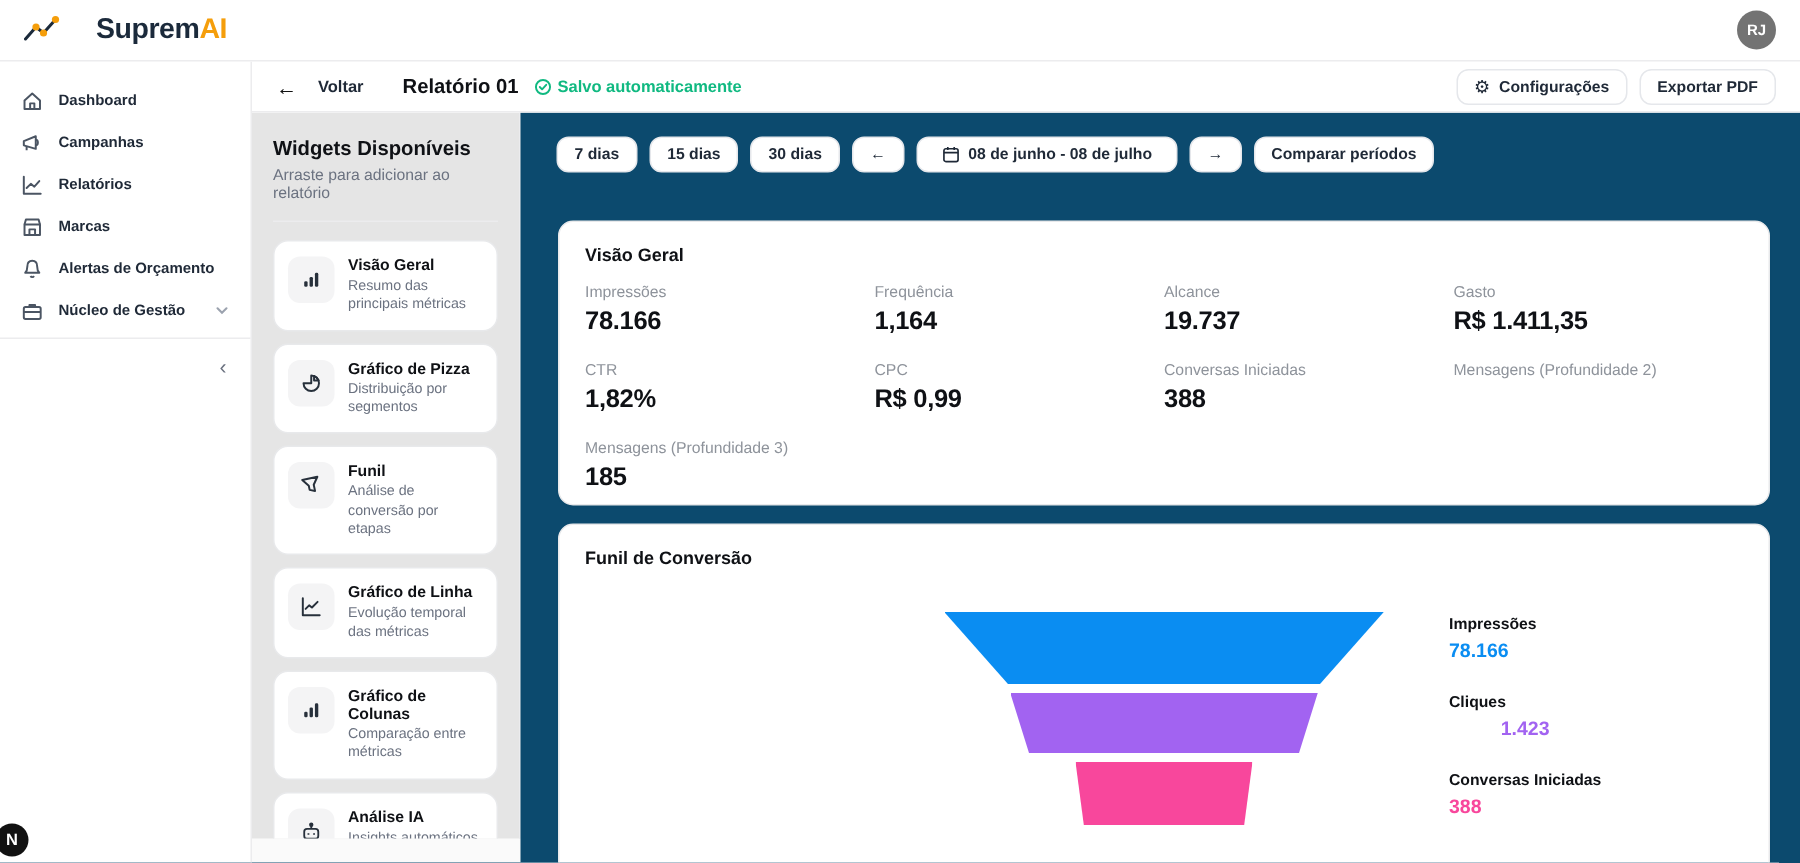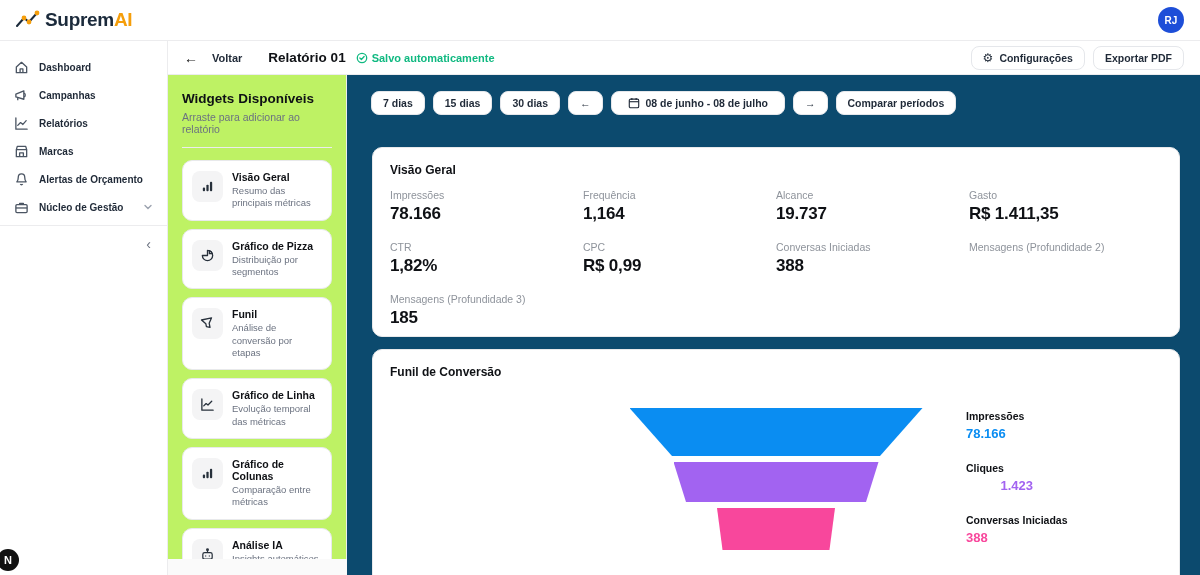--- a/index.html
+++ b/index.html
@@ -6,24 +6,24 @@
   html,body { width:1200px; height:575px; }
   body {
     position:relative; overflow:hidden; background:#fafafa;
     font-family:"Liberation Sans","DejaVu Sans",sans-serif; color:#111827;
   }
   svg { display:block; }
 
   
   .topbar { position:absolute; left:0; top:0; width:1200px; height:41px; background:#fff;
             border-bottom:1px solid #ececee; display:flex; align-items:center; padding:0 16px; z-index:10; }
-  .logo { display:flex; align-items:center; gap:5px; cursor:pointer; }
+  .logo { display:flex; align-items:center; gap:24px; cursor:pointer; }
   .logo-text { font-size:19px; font-weight:700; letter-spacing:-0.3px; color:#1b2a3b; }
   .logo-text .accent { color:#f59e0b; }
-  .avatar { margin-left:auto; width:26px; height:26px; border-radius:50%; background:#1d4ed8;
+  .avatar { margin-left:auto; width:26px; height:26px; border-radius:50%; background:#737373;
             color:#fff; font-size:10px; font-weight:700; display:flex; align-items:center; justify-content:center; }
 
   
   .sidebar { position:absolute; left:0; top:41px; width:168px; bottom:0; background:#fff;
              border-right:1px solid #ececee; padding-top:16px; }
   .side-item { display:flex; align-items:center; gap:10px; padding:0 14px; height:20px; margin-bottom:8px;
                font-size:10px; font-weight:600; color:#1f2937; cursor:pointer; }
   .side-item .ic { color:#4b5563; width:15px; height:15px; flex:0 0 15px; }
   .side-item .chev { margin-left:auto; color:#9ca3af; }
   .side-divider { border-top:1px solid #ececee; margin:8px 0 10px; }
@@ -36,21 +36,21 @@
   .back-arrow { font-size:14px; color:#111; }
   .report-title { font-size:13.5px; font-weight:700; margin-left:26px; color:#0f1115; }
   .autosave { display:flex; align-items:flex-start; gap:4px; margin-left:10px; color:#10b981;
               font-size:11px; font-weight:600; }
   .hdr-actions { margin-left:auto; display:flex; gap:8px; }
   .btn { display:inline-flex; align-items:center; gap:6px; background:#fff; border:1px solid #e5e7eb;
          border-radius:8px; height:24px; padding:0 11px; font-size:10.5px; font-weight:600; color:#1f2937;
          cursor:pointer; font-family:inherit; white-space:nowrap; }
 
   
-  .widgets-panel { position:absolute; left:168px; top:75px; width:179px; bottom:16px; background:#bef264;
+  .widgets-panel { position:absolute; left:168px; top:75px; width:179px; bottom:16px; background:#e5e5e5;
                    border-right:1px solid #ececee; padding:16px 14px; overflow:hidden; }
   .wp-title { font-size:13.5px; font-weight:700; color:#0f1115; }
   .wp-sub { font-size:10.5px; color:#6b7280; margin-top:5px; }
   .wp-divider { border-top:1px solid #ececee; margin:12px 0 12px; }
   .widget-card { display:flex; align-items:flex-start; gap:9px; background:#fff; border:1px solid #e8e9eb;
                  border-radius:10px; padding:10px 9px; margin-bottom:8px; cursor:grab; }
   .widget-icon-box { width:31px; height:31px; border-radius:8px; background:#f4f4f5; color:#27303b;
                      display:flex; align-items:center; justify-content:center; flex:0 0 31px; }
   .widget-card h4 { font-size:10.5px; font-weight:700; color:#0f1115; }
   .widget-card p  { font-size:9.5px; color:#6b7280; line-height:1.3; margin-top:2px; }

